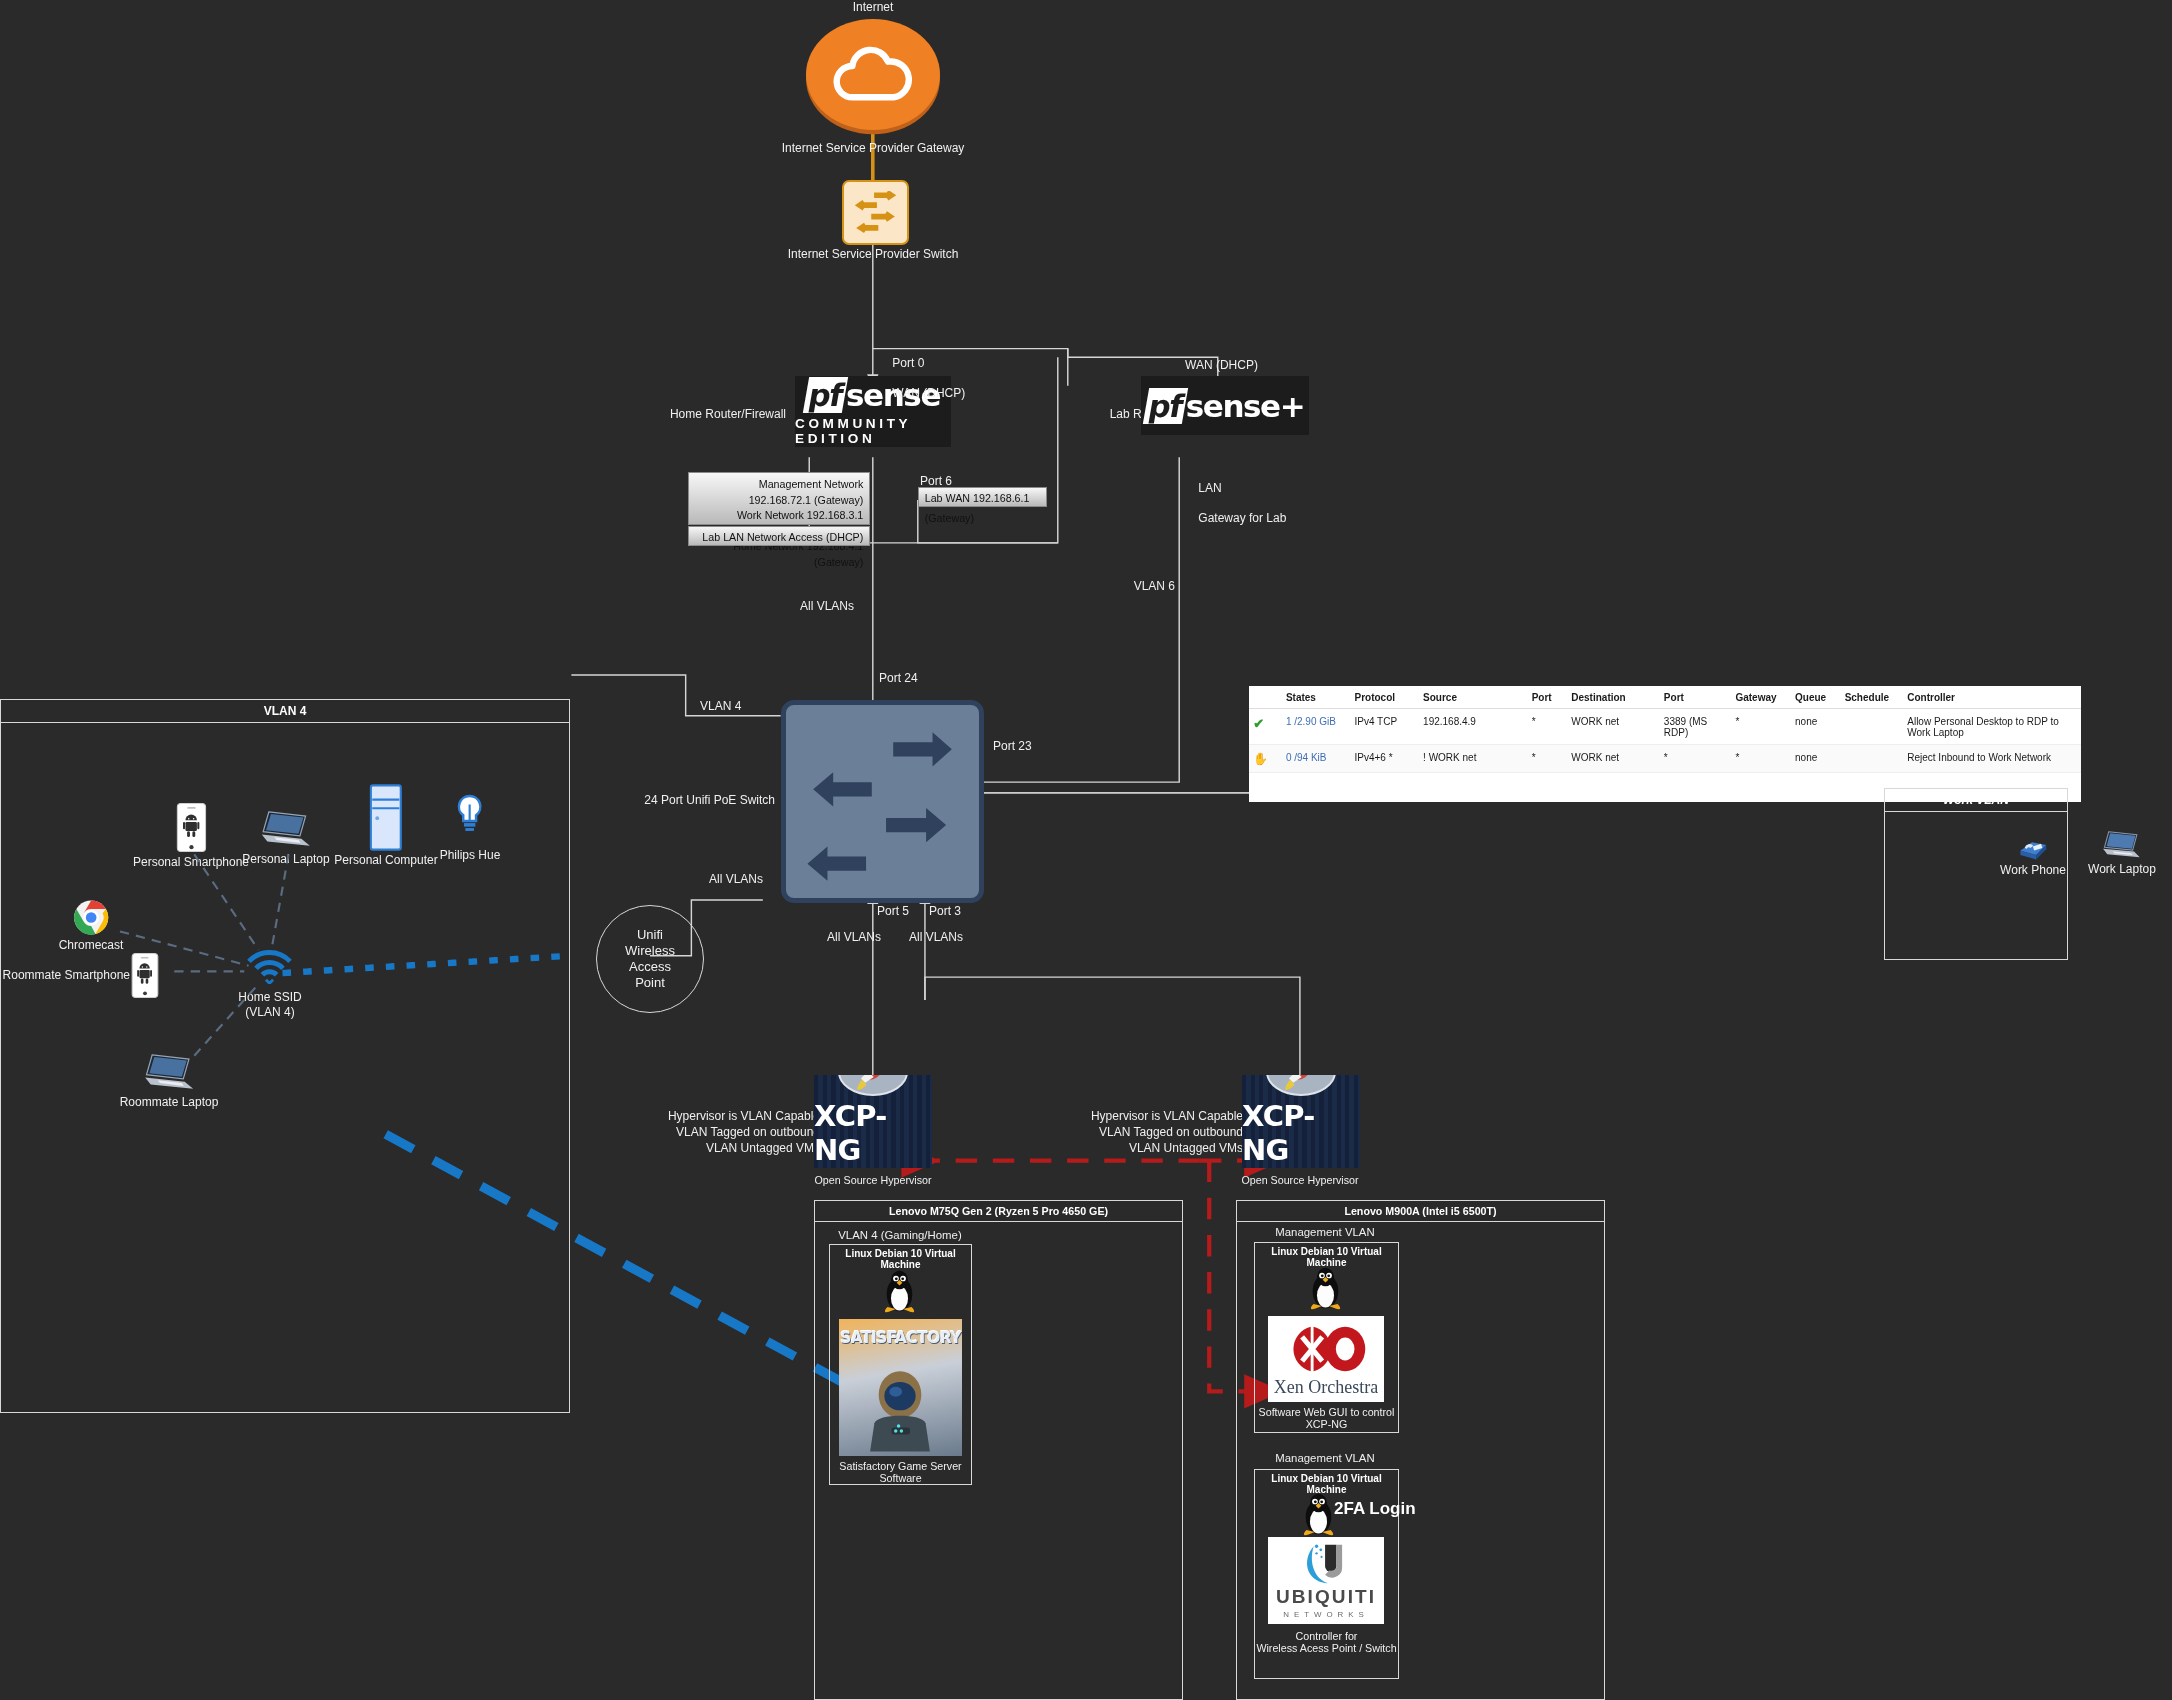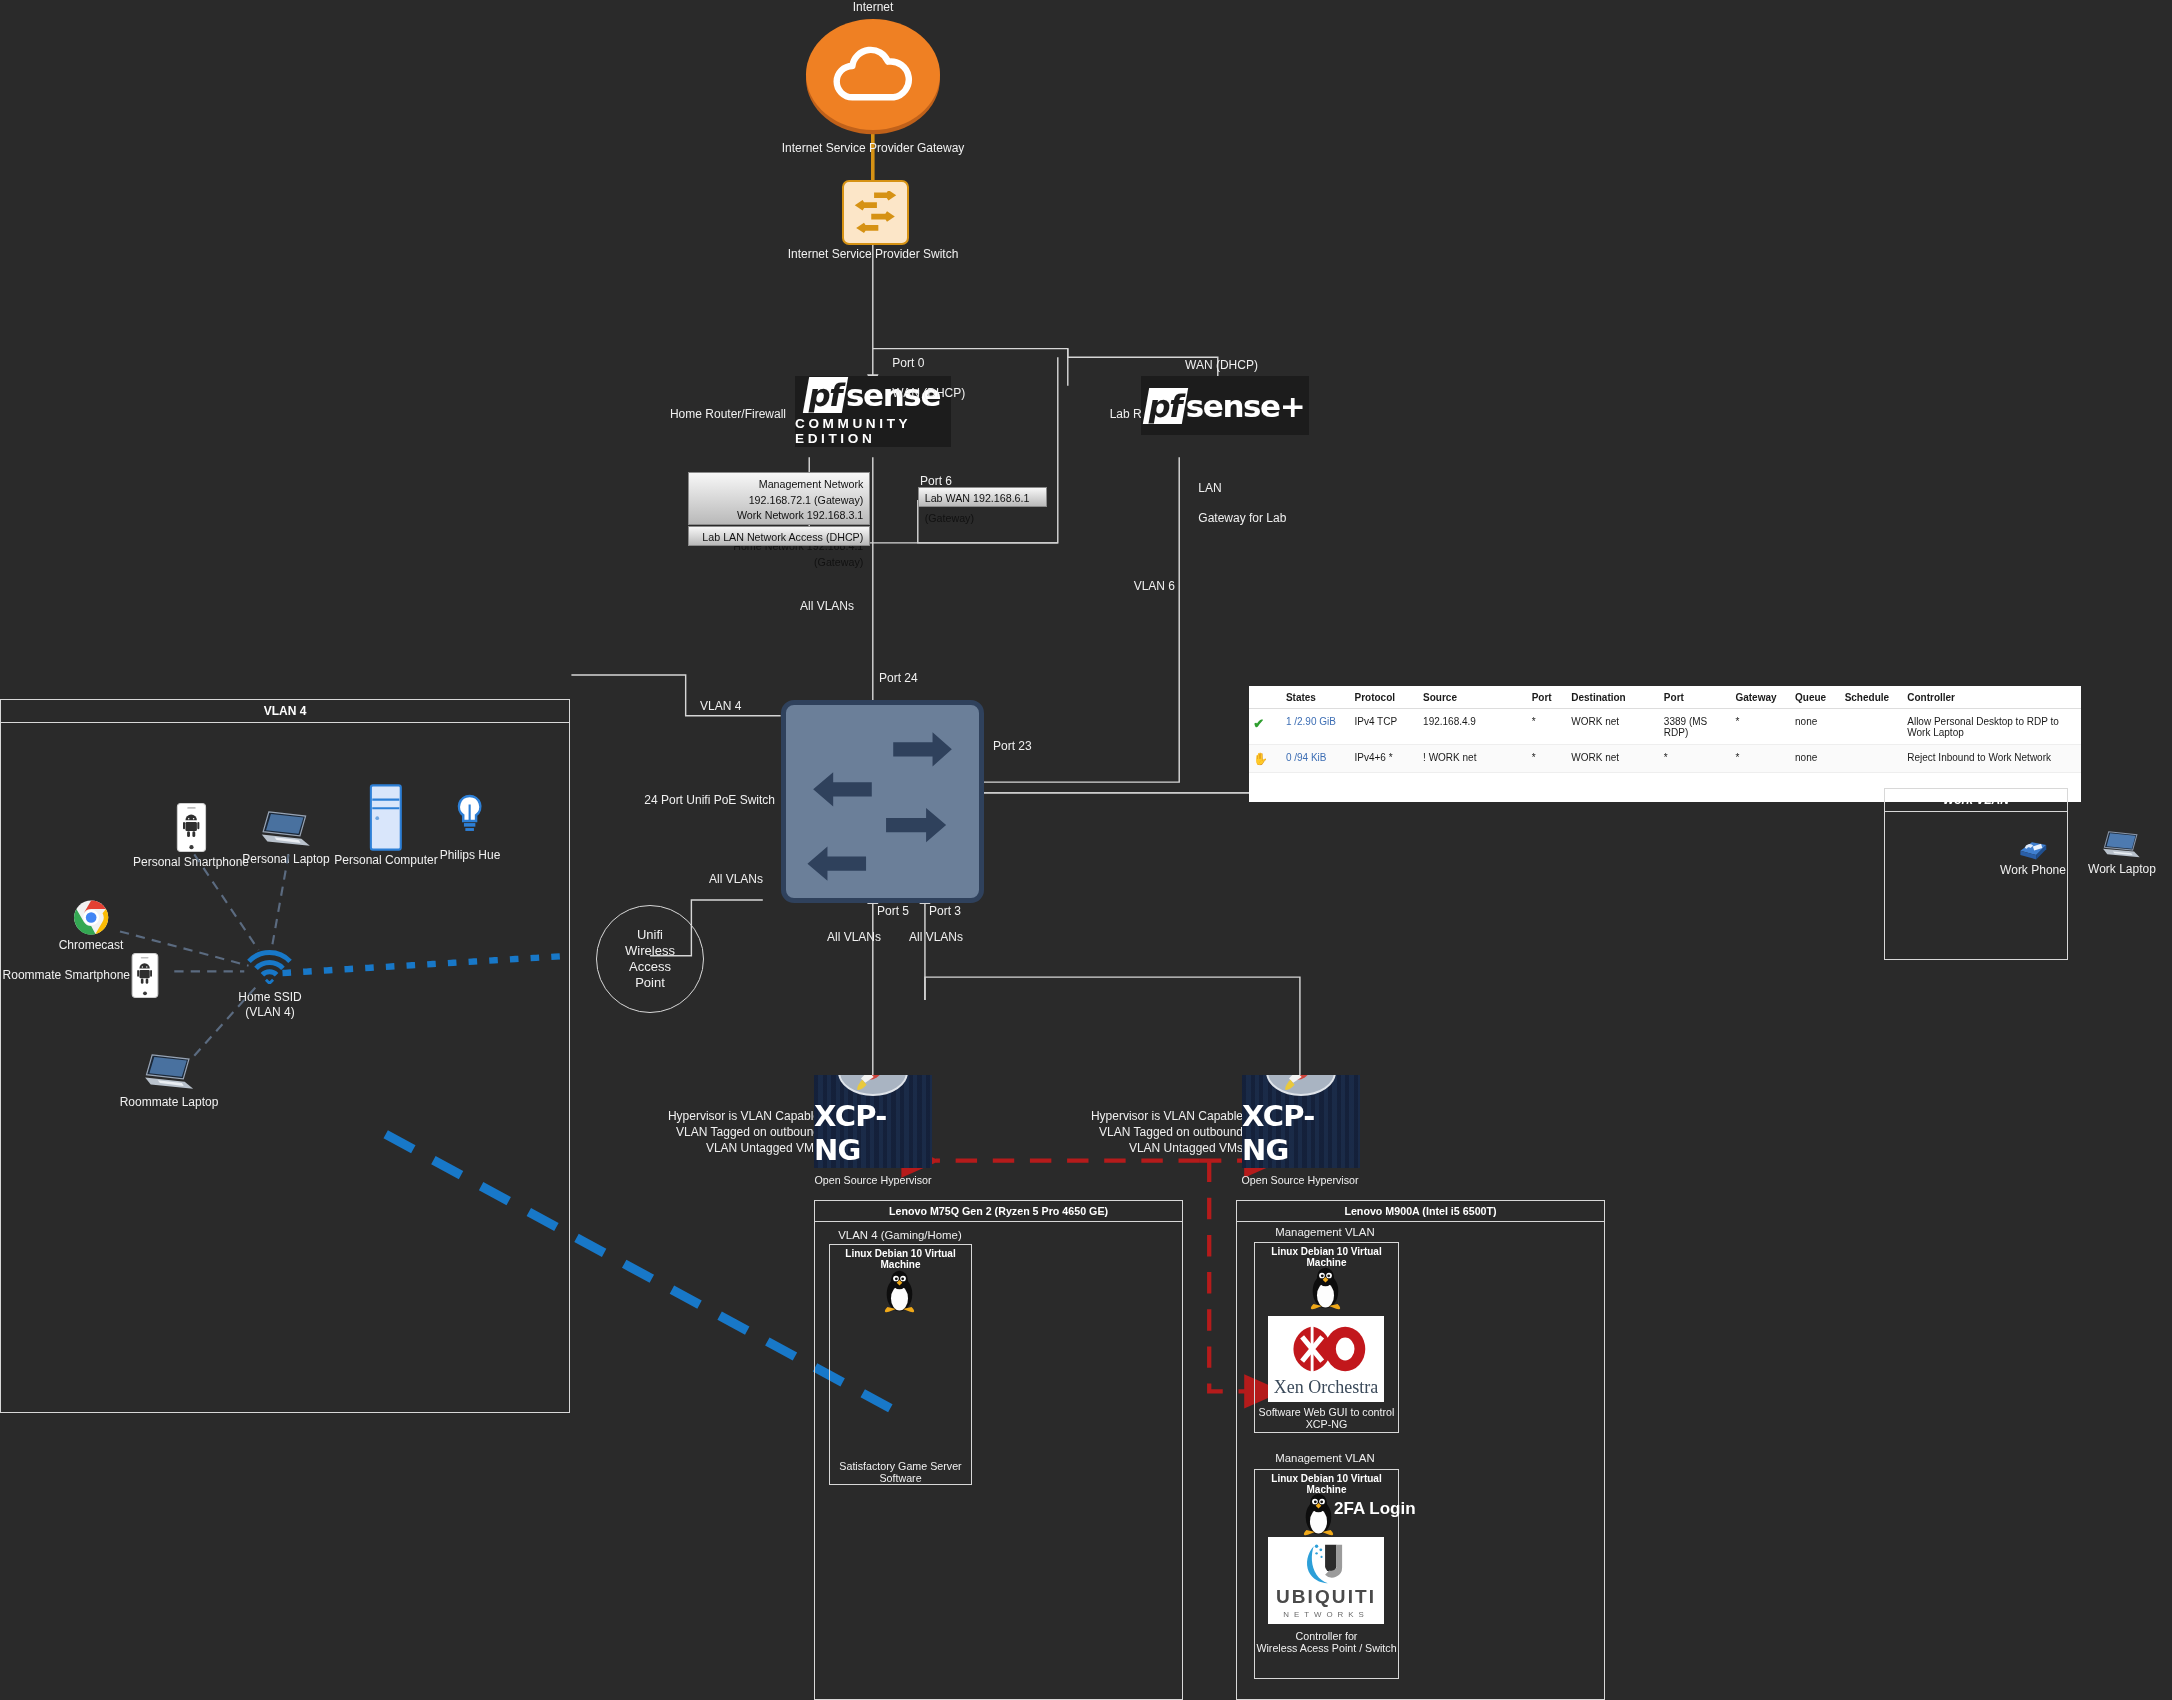--- a/index.html
+++ b/index.html
@@ -453,20 +453,36 @@
       <ellipse cx="27" cy="14" rx="12" ry="13" fill="#0d0d0d"></ellipse>
       <circle cx="22" cy="12" r="4" fill="#fff"></circle>
         <circle cx="32" cy="12" r="4" fill="#fff"></circle>
       <circle cx="22.5" cy="12.5" r="2" fill="#111"></circle>
         <circle cx="31.5" cy="12.5" r="2" fill="#111"></circle>
       <path d="M23,18 l4,-4 l4,4 l-4,4 z" fill="#f0a919"></path>
       <path d="M10,52 C4,58 6,61 12,59 L22,55 z" fill="#f0a919"></path>
       <path d="M44,52 C50,58 48,61 42,59 L32,55 z" fill="#f0a919"></path>
     </svg>
   </div>
+  <div class="logopanel" style="left:839px;top:1319px;width:123px;height:137px;">
+    <div class="satis-art"></div>
+    <div style="position:absolute;left:0;right:0;top:8.6px;text-align:center;">
+      <span class="satis-word">SATISFACTORY</span>
+    </div>
+    <svg style="position:absolute;left:24px;top:44px;" width="74" height="89" viewBox="0 0 104 124">
+      <ellipse cx="52" cy="44" rx="30" ry="33" fill="#8b7147"></ellipse>
+      <ellipse cx="52" cy="46" rx="22" ry="20" fill="#1d3a63"></ellipse>
+      <ellipse cx="46" cy="40" rx="9" ry="7" fill="#2f5d95"></ellipse>
+      <path d="M16,84 C20,70 84,70 88,84 L94,124 L10,124 z" fill="#3d4a52"></path>
+      <rect x="40" y="90" width="26" height="10" rx="3" fill="#2a333a"></rect>
+      <circle cx="46" cy="95" r="2.4" fill="#4fe3e3"></circle>
+      <circle cx="54" cy="95" r="2.4" fill="#4fe3e3"></circle>
+      <circle cx="50" cy="88" r="2.4" fill="#4fe3e3"></circle>
+    </svg>
+  </div>
   <div class="vmcap" style="position:absolute;left:829px;top:1460px;width:143px;">Satisfactory Game Server Software</div>
 
   <div class="lbl r" style="left:1243px;top:1109px;text-align:right;line-height:1.32;">Hypervisor is VLAN Capable
 VLAN Tagged on outbound
 VLAN Untagged VMs</div>
 
   <div class="xcp" style="left:1242px;top:1075px;width:118px;height:93px;">
     <div class="stripes"></div>
     <div class="rocketcircle">
       <svg width="44" height="44" viewBox="0 0 62 62">

